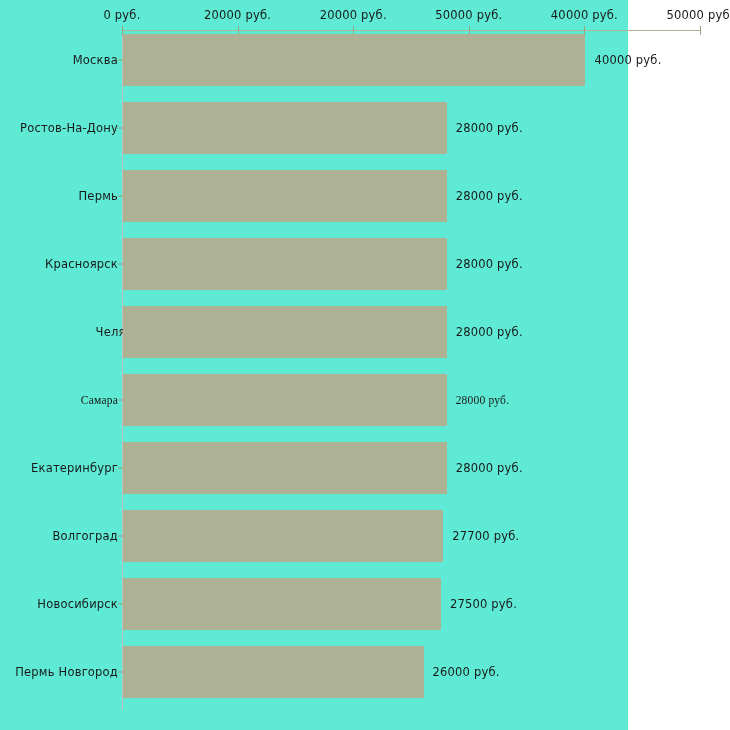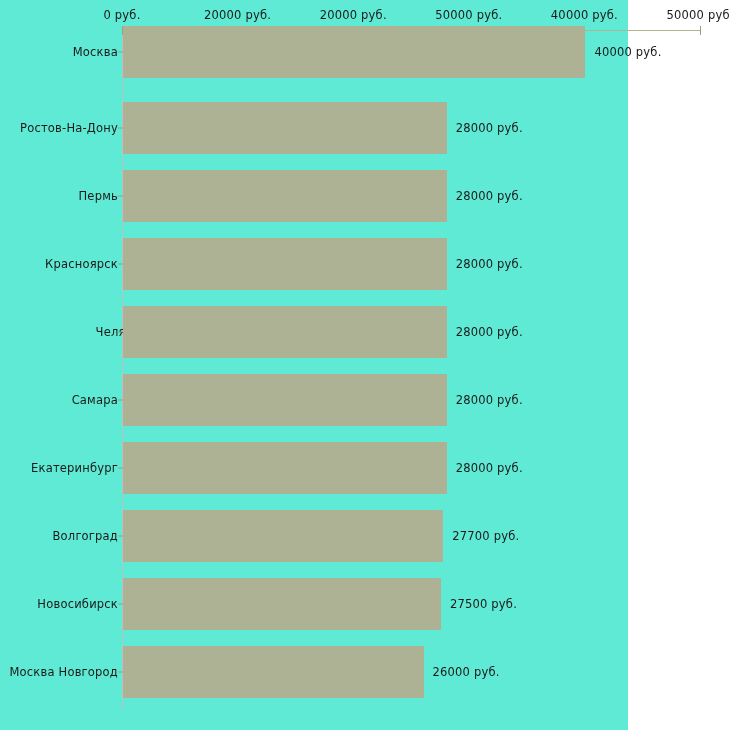--- a/index.html
+++ b/index.html
@@ -125,21 +125,21 @@
     </div>
   <div id="x-ticks">
       <div class="x-tick-label" style="left: 122px; top: 8px;">0 руб.</div>
       <div class="x-tick-label" style="left: 237.6px; top: 8px;">20000 руб.</div>
       <div class="x-tick-label" style="left: 353.2px; top: 8px; text-align: center;">20000 руб.</div>
       <div class="x-tick-label" style="left: 468.8px; top: 8px;">50000 руб.</div>
       <div class="x-tick-label" style="left: 584.4px; top: 8px;">40000 руб.</div>
       <div class="x-tick-label" style="left: 700px; top: 8px;">50000 руб.</div>
     </div>
   <div id="rows">
-      <div class="row" style="top: 26px;">
+      <div class="row" style="top: 34px;">
         <div class="cat-label">Москва</div>
         <div class="cat-tick"></div>
         <div class="bar" title="Москва — 40000 руб." style="width: 462.4px; background: rgb(174, 178, 148);"></div>
         <div class="bar-value" style="left: 594.4px;">40000 руб.</div>
       </div>
       <div class="row" style="top: 102px;">
         <div class="cat-label">Ростов-На-Дону</div>
         <div class="cat-tick"></div>
         <div class="bar" title="Ростов-На-Дону — 28000 руб." style="width: 323.68px; background: rgb(174, 178, 148);"></div>
         <div class="bar-value" style="left: 455.68px;">28000 руб.</div>
@@ -155,21 +155,21 @@
         <div class="cat-tick"></div>
         <div class="bar" title="Красноярск — 28000 руб." style="width: 323.68px; background: rgb(174, 178, 148);"></div>
         <div class="bar-value" style="left: 455.68px;">28000 руб.</div>
       </div>
       <div class="row" style="top: 306px; padding-left: 44px;">
         <div class="cat-label">Челябинск</div>
         <div class="cat-tick"></div>
         <div class="bar" title="Челябинск — 28000 руб." style="width: 323.68px; background: rgb(174, 178, 148);"></div>
         <div class="bar-value" style="left: 455.68px;">28000 руб.</div>
       </div>
-      <div class="row" style="top: 374px;">
+      <div class="row" style="top: 374px; font-family: Liberation Serif, serif;">
         <div class="cat-label">Самара</div>
         <div class="cat-tick"></div>
         <div class="bar" title="Самара — 28000 руб." style="width: 323.68px; background: rgb(174, 178, 148);"></div>
         <div class="bar-value" style="left: 455.68px;">28000 руб.</div>
       </div>
       <div class="row" style="top: 442px;">
         <div class="cat-label">Екатеринбург</div>
         <div class="cat-tick"></div>
         <div class="bar" title="Екатеринбург — 28000 руб." style="width: 323.68px; background: rgb(174, 178, 148);"></div>
         <div class="bar-value" style="left: 455.68px;">28000 руб.</div>
@@ -180,20 +180,20 @@
         <div class="bar" title="Волгоград — 27700 руб." style="width: 320.212px; background: rgb(174, 178, 148);"></div>
         <div class="bar-value" style="left: 452.212px;">27700 руб.</div>
       </div>
       <div class="row" style="top: 578px;">
         <div class="cat-label">Новосибирск</div>
         <div class="cat-tick"></div>
         <div class="bar" title="Новосибирск — 27500 руб." style="width: 317.9px; background: rgb(174, 178, 148);"></div>
         <div class="bar-value" style="left: 449.9px;">27500 руб.</div>
       </div>
       <div class="row" style="top: 646px;">
-        <div class="cat-label">Москва Новгород</div>
+        <div class="cat-label">Пермь Новгород</div>
         <div class="cat-tick"></div>
         <div class="bar" title="Нижний Новгород — 26000 руб." style="width: 300.56px; background: rgb(174, 178, 148);"></div>
         <div class="bar-value" style="left: 432.56px;">26000 руб.</div>
       </div>
     </div>
 
 </div>
 
 </body></html>

